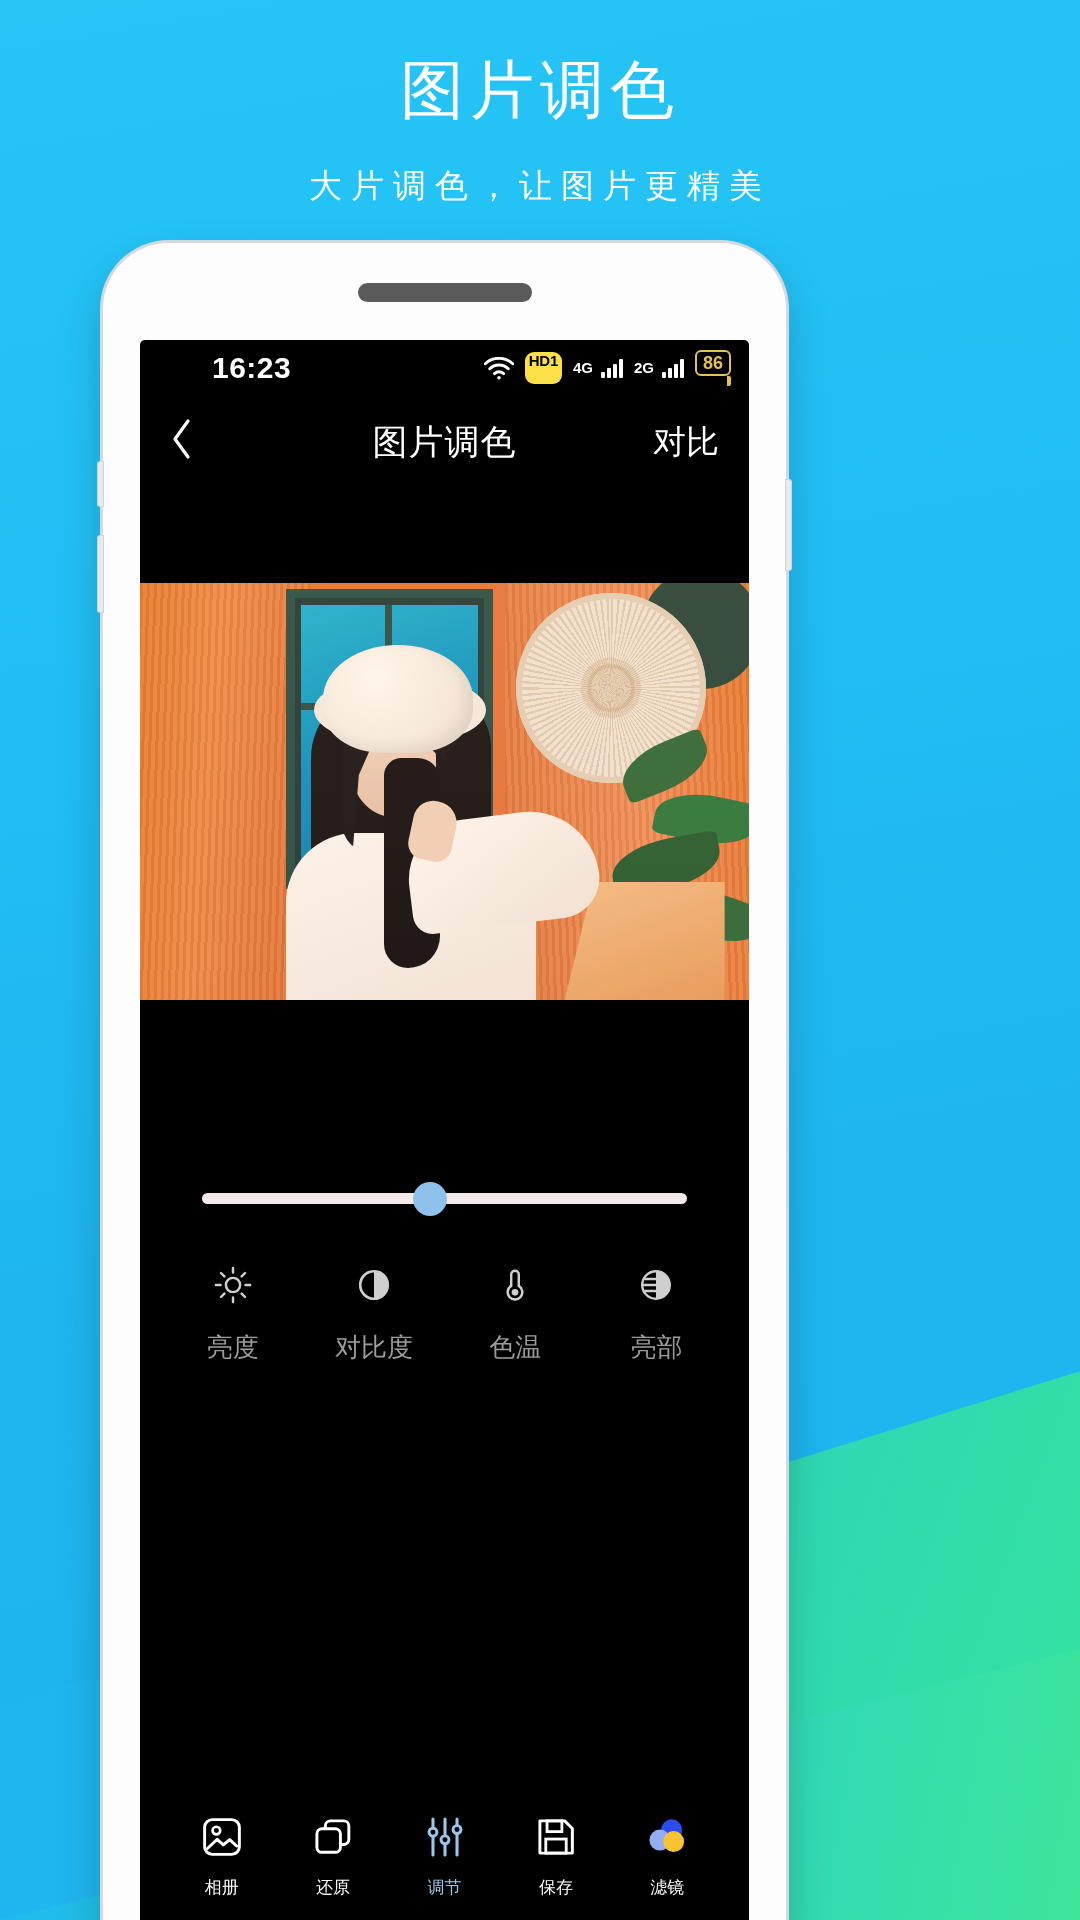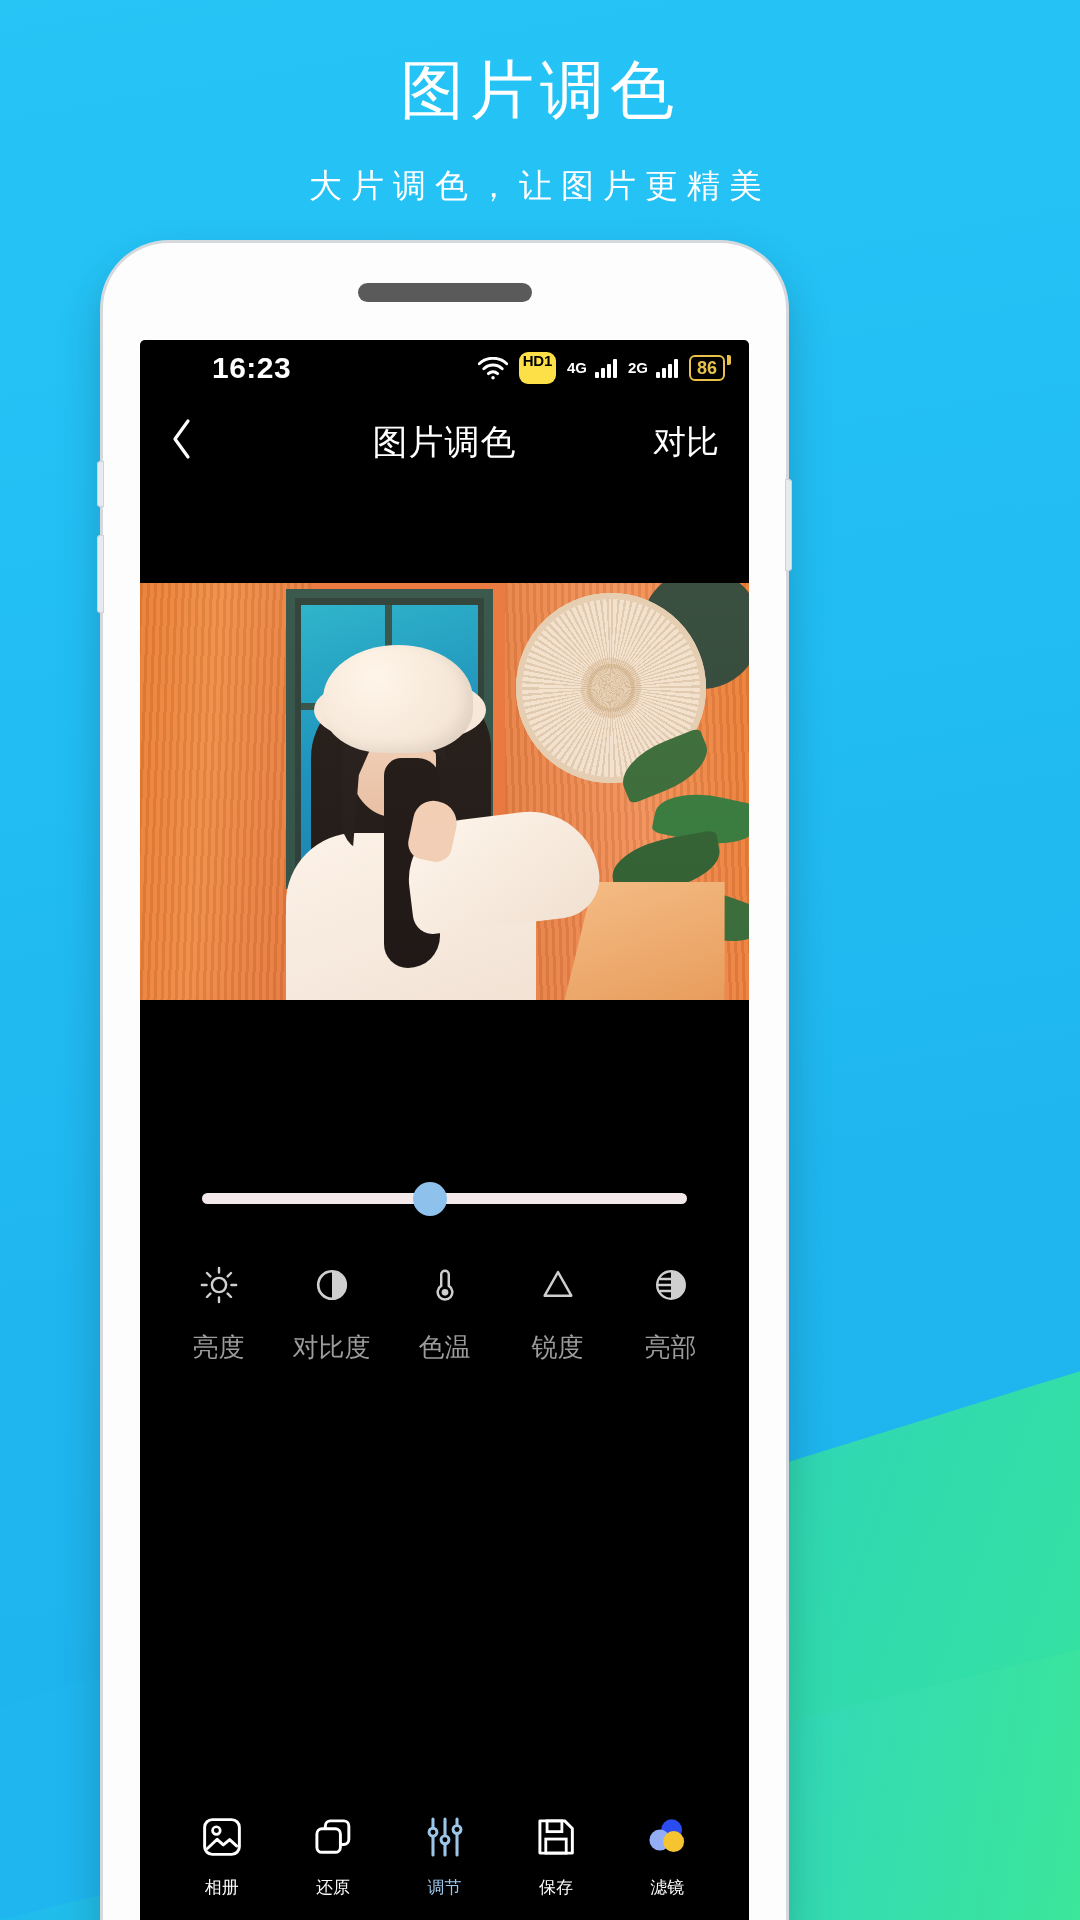--- a/index.html
+++ b/index.html
@@ -80,21 +80,21 @@
     background:#fde047; color:#000; font-size:15px; font-weight:700;
     border-radius:9px; padding:1px 4px 16px; line-height:1; letter-spacing:-.3px;
   }
   .net-group { display:flex; align-items:center; gap:8px; }
   .net-label { font-size:15px; font-weight:700; line-height:1; margin-bottom:1px;}
   .bars { display:flex; align-items:flex-end; gap:2px; height:19px; }
   .bars i { display:block; width:4px; background:#fff; border-radius:1px; }
   .bars i:nth-child(1){height:6px;} .bars i:nth-child(2){height:10px;}
   .bars i:nth-child(3){height:14px;} .bars i:nth-child(4){height:19px;}
   #battery {
-    display:flex; align-items:flex-start;
+    display:flex; align-items:flex-end;flex-direction:column;
   }
   #battery-shell {
     border:2px solid #e8c24b; border-radius:6px; padding:2px 6px;
     color:#e8c24b; font-size:18px; font-weight:700; line-height:1;
   }
   #battery-tip { width:4px; height:10px; background:#e8c24b; border-radius:0 2px 2px 0; margin-left:2px;}
 
   
   #navbar {
     height:92px; display:flex; align-items:center;
@@ -335,28 +335,20 @@
         <div class="tool-ic">
           <svg width="40" height="40" viewBox="0 0 36 36">
             <path d="M18 5.2a3.4 3.4 0 013.4 3.4v10.2a6.6 6.6 0 11-6.8 0V8.6A3.4 3.4 0 0118 5.2z" fill="none" stroke="#cfcfcf" stroke-width="2.2"></path>
             <circle cx="18" cy="24.6" r="3" fill="#cfcfcf"></circle>
           </svg>
         </div>
         <div class="tool-label">色温</div>
       </div>
 
 
-      <div class="tool">
-        <div class="tool-ic">
-          <svg width="40" height="40" viewBox="0 0 36 36">
-            <path d="M18 6.4L30 27.6H6z" fill="none" stroke="#cfcfcf" stroke-width="2.2" stroke-linejoin="round"></path>
-          </svg>
-        </div>
-        <div class="tool-label">锐度</div>
-      </div>
 
       <div class="tool">
         <div class="tool-ic">
           <svg width="40" height="40" viewBox="0 0 36 36">
             <circle cx="18" cy="18" r="12.4" fill="none" stroke="#cfcfcf" stroke-width="2.2"></circle>
             <g stroke="#cfcfcf" stroke-width="2.2" stroke-linecap="round">
               <path d="M8.4 12.6h12M7.2 18h13M8.4 23.4h12"></path>
             </g>
             <path d="M18 5.6a12.4 12.4 0 010 24.8z" fill="#cfcfcf"></path>
           </svg>

